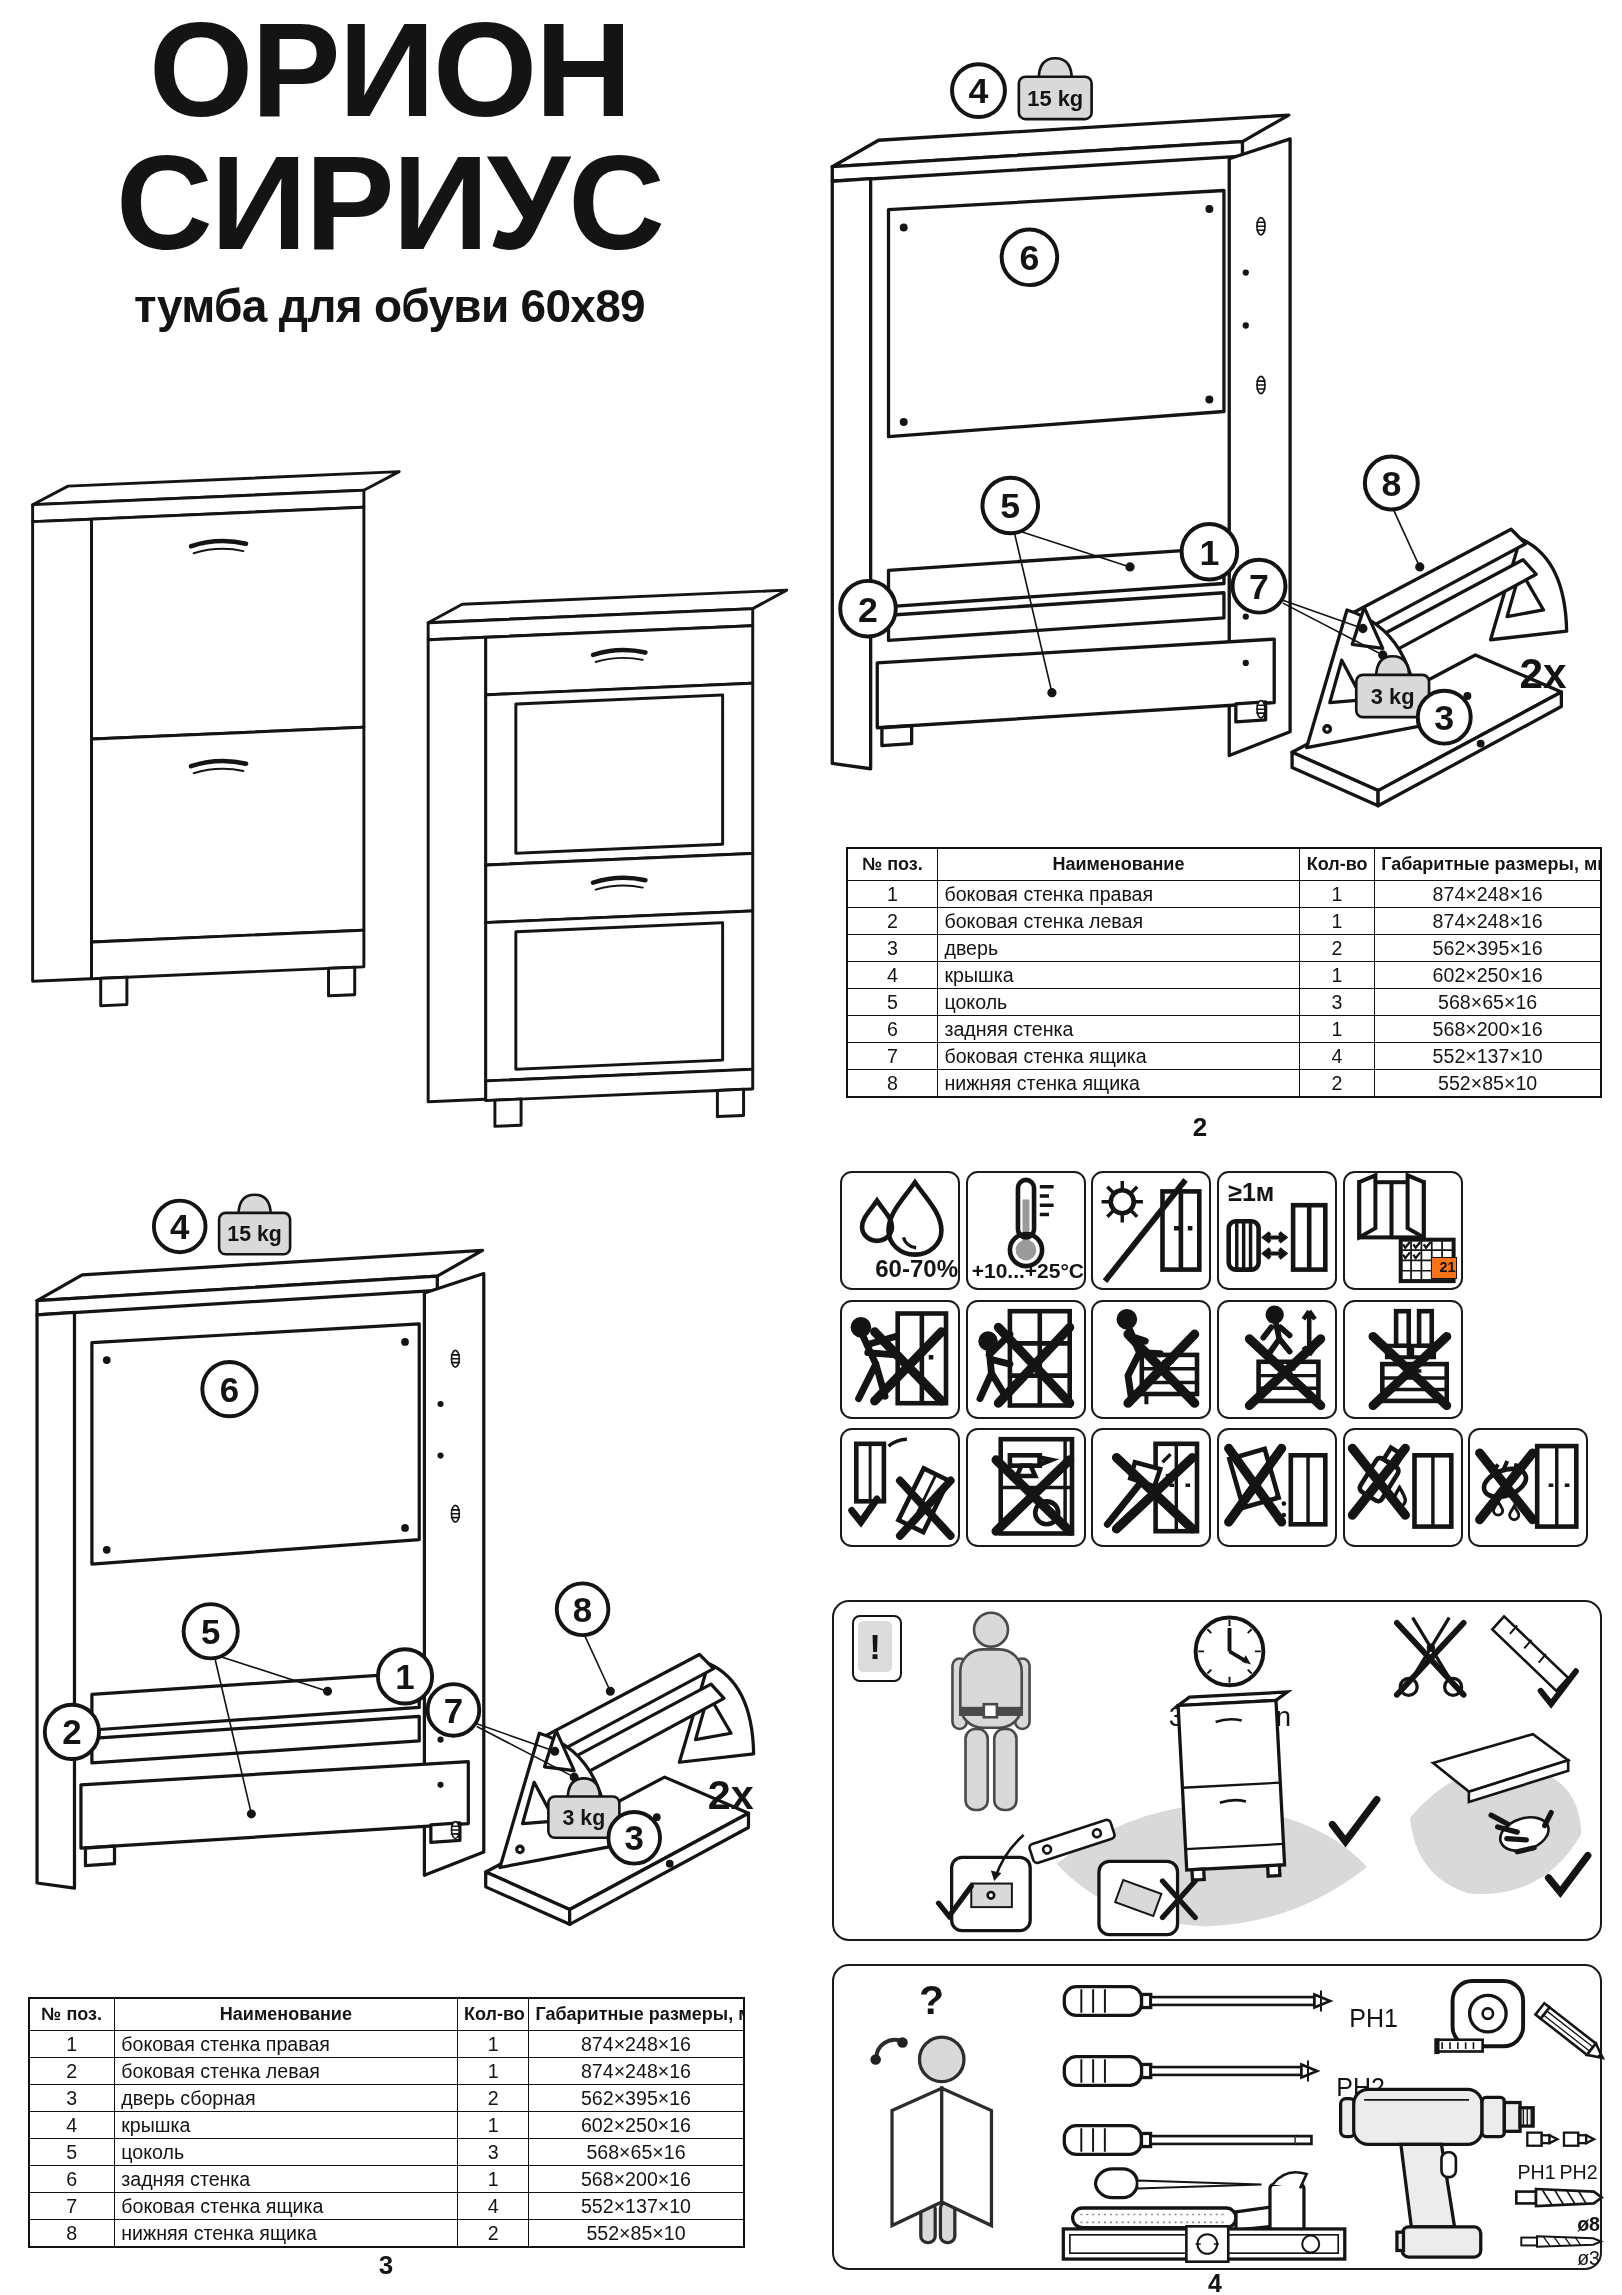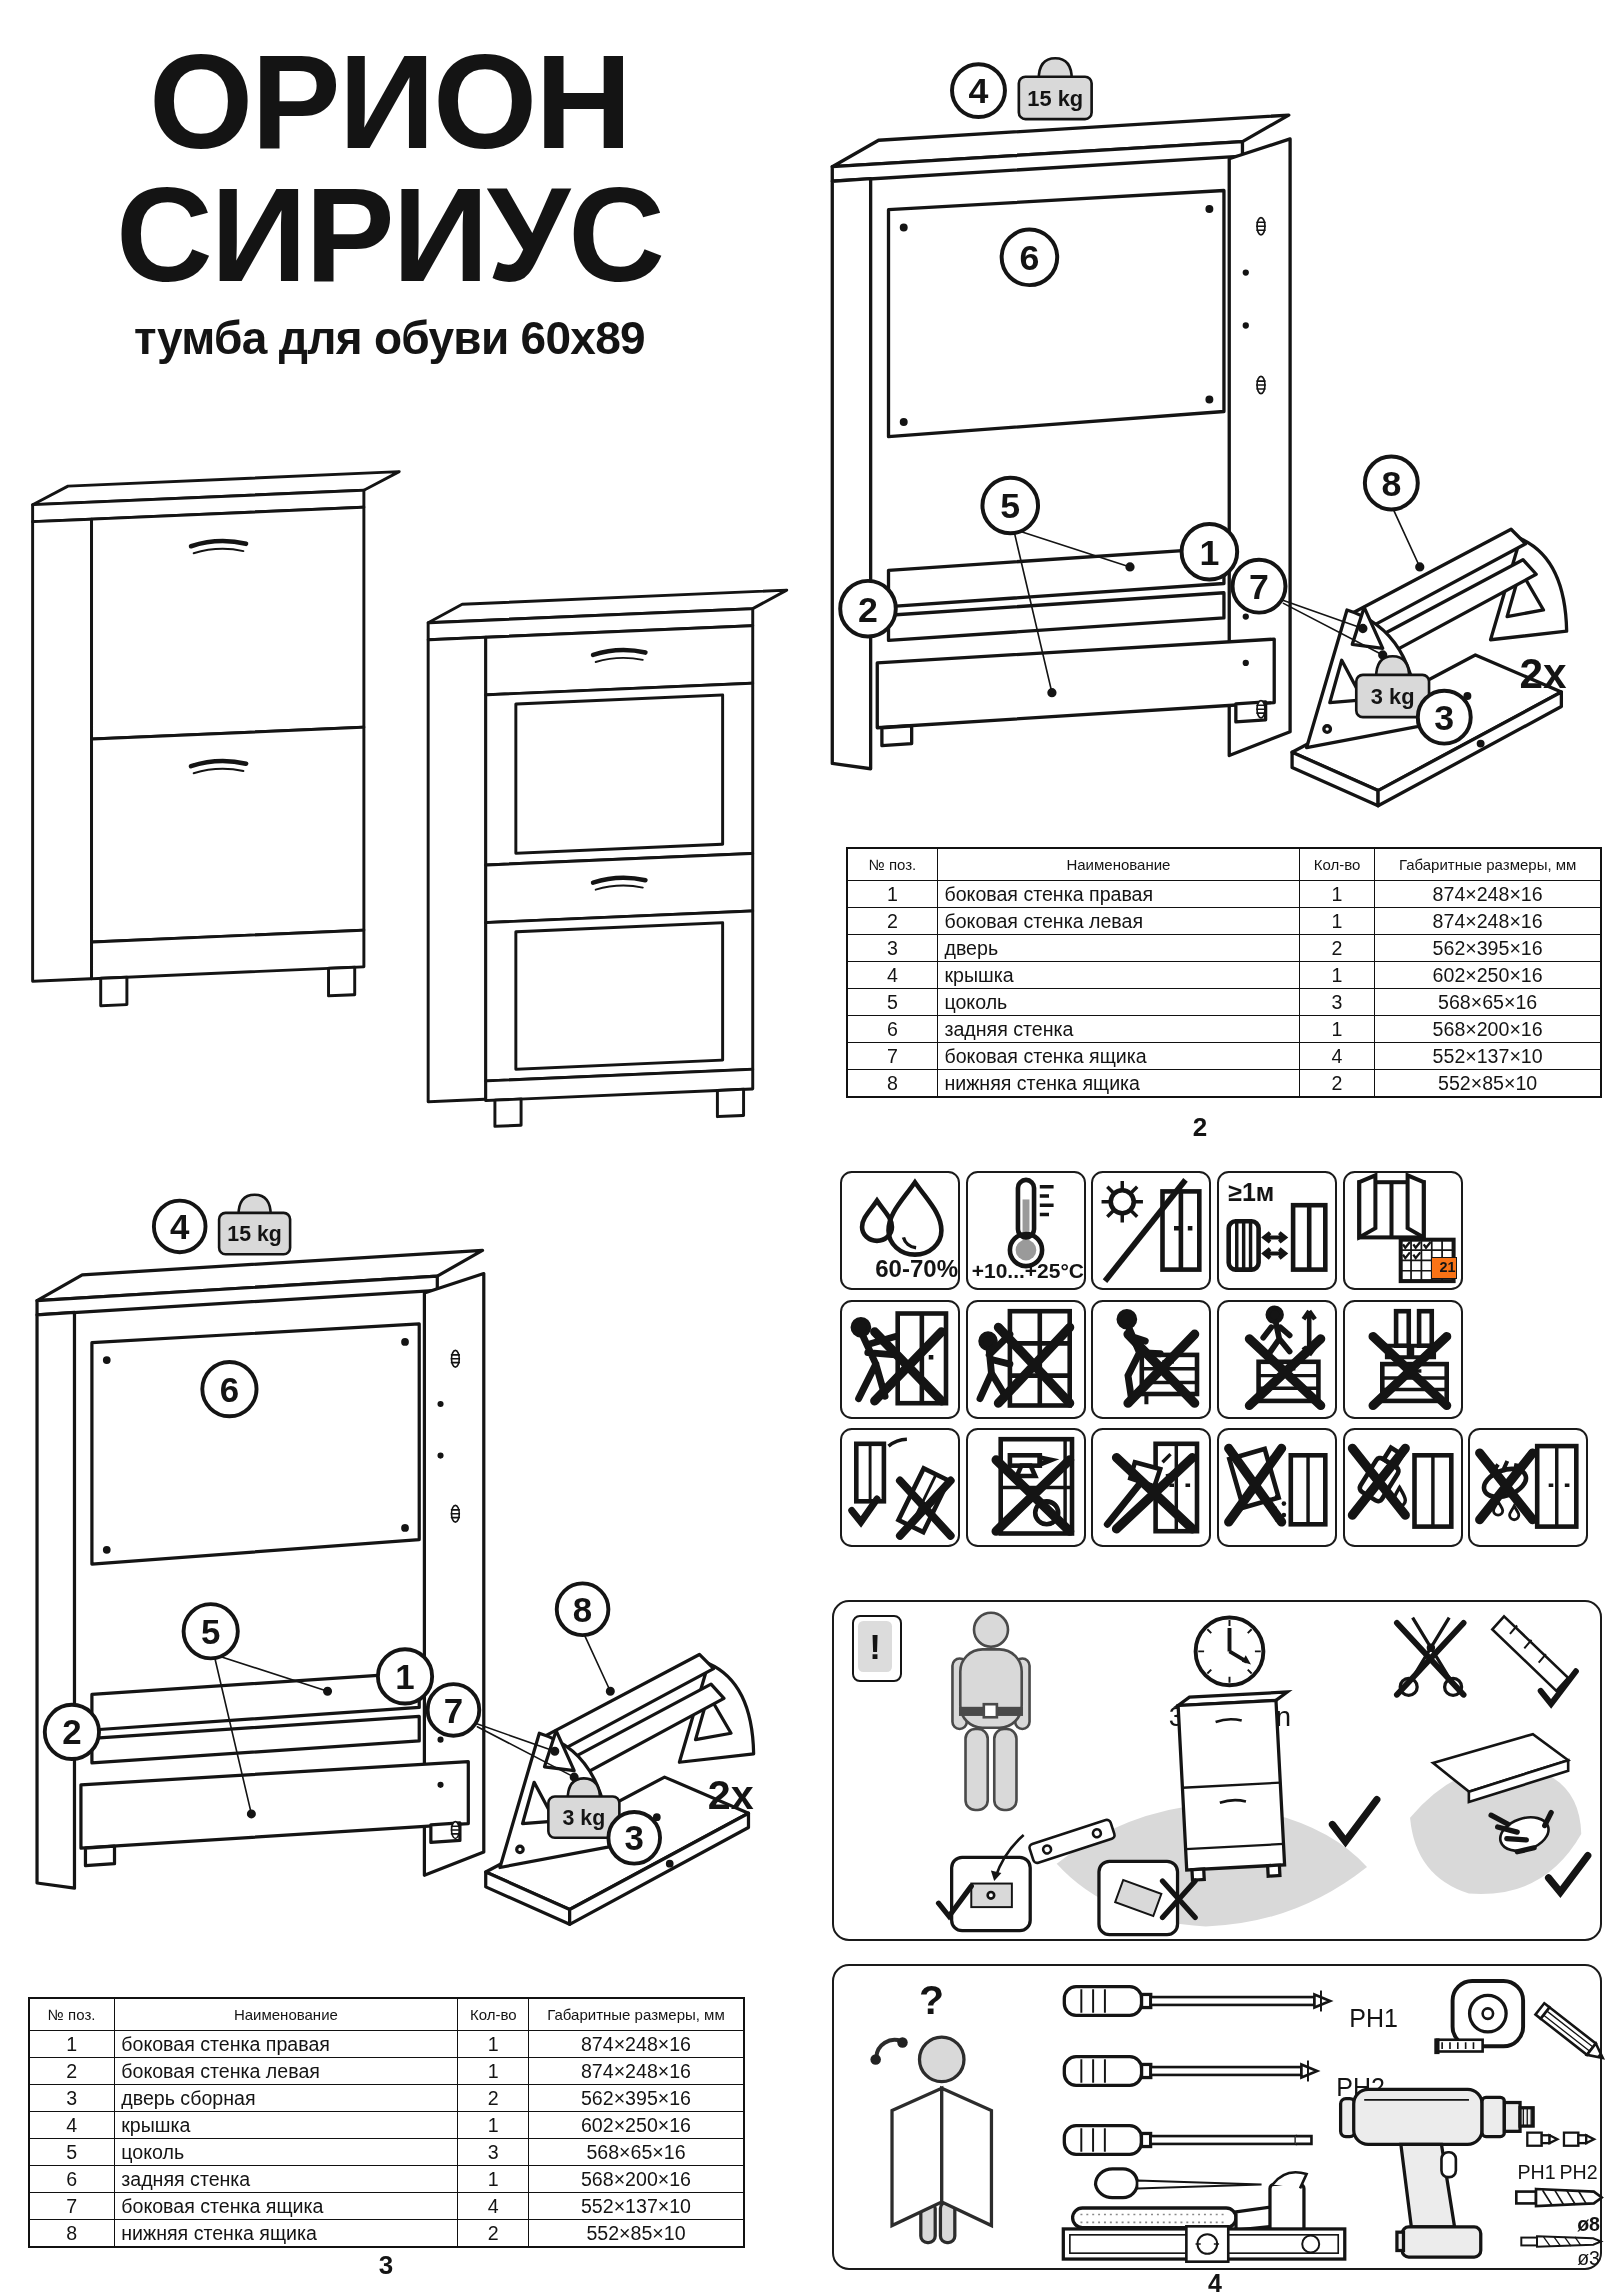--- a/index.html
+++ b/index.html
@@ -1,23 +1,23 @@
 <!DOCTYPE html>
 <html style="font-size:10.5px"><head>
 <meta charset="utf-8">
 <style>
   html,body{margin:0;padding:0;background:#888;}
   .sheet{position:relative;width:1622px;height:2295px;background:#fff;font-family:"Liberation Sans",sans-serif;color:#141414;overflow:hidden;}
   .d{position:absolute;}
-  .titleblock{position:absolute;left:46px;top:36px;width:687px;text-align:center;}
+  .titleblock{position:absolute;left:46px;top:4px;width:687px;text-align:center;}
   .t1{font-size:134px;font-weight:700;letter-spacing:-2px;line-height:0.99;}
   .sub{font-size:46px;font-weight:700;margin-top:9.2px;letter-spacing:-0.7px;}
   svg{overflow:visible;display:block;}
   .parts{position:absolute;border-collapse:collapse;background:#fff;table-layout:fixed;border:2.6px solid #111;}
-  .parts th{border:1.6px solid #111;font-weight:400;font-size:15px;height:31px;white-space:nowrap;text-align:center;padding:0 6px;overflow:hidden;}
+  .parts th{border:1.6px solid #111;font-weight:700;font-size:18px;height:31px;white-space:nowrap;text-align:center;padding:0 6px;overflow:hidden;}
   .parts td{border:1.6px solid #111;font-size:19.6px;height:26px;white-space:nowrap;padding:0 6.5px;overflow:hidden;}
   .parts td:nth-child(1),.parts td:nth-child(3),.parts td:nth-child(4){text-align:center;}
   .pagenum{position:absolute;text-align:center;font-size:26px;font-weight:700;}
   .tile{position:absolute;width:116px;height:115px;border:2.6px solid #1a1a1a;border-radius:11.8px;background:#fff;}
   .tile svg{position:absolute;left:0;top:0;width:100%;height:100%;}
   .tlab{position:absolute;left:0;right:0;bottom:5.2px;text-align:right;font-weight:700;}
   .panel{position:absolute;border:2.6px solid #1a1a1a;border-radius:17px;background:#fff;}
   .lab{position:absolute;font-weight:700;text-align:right;}
 </style>
 </head>

